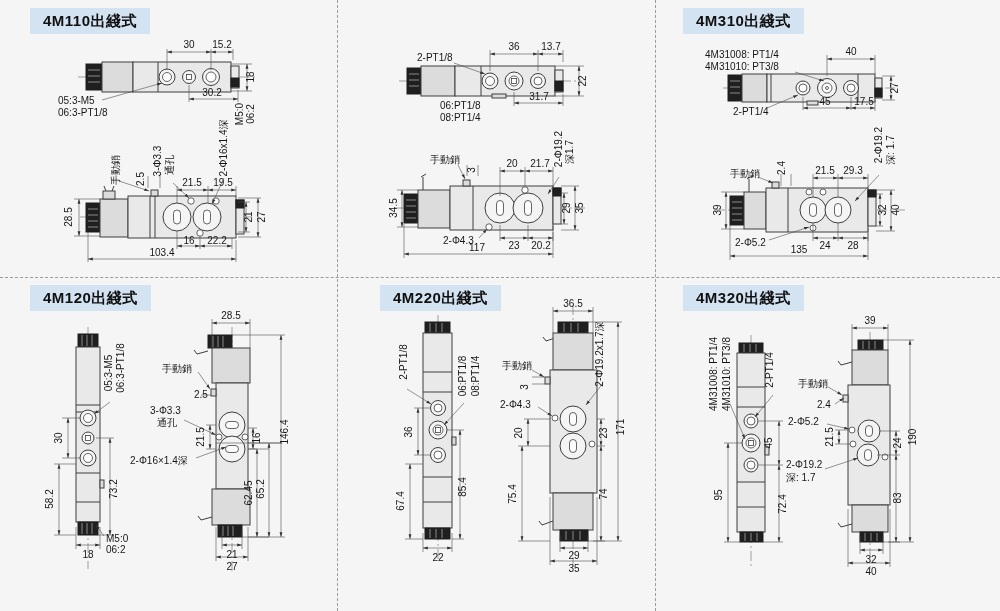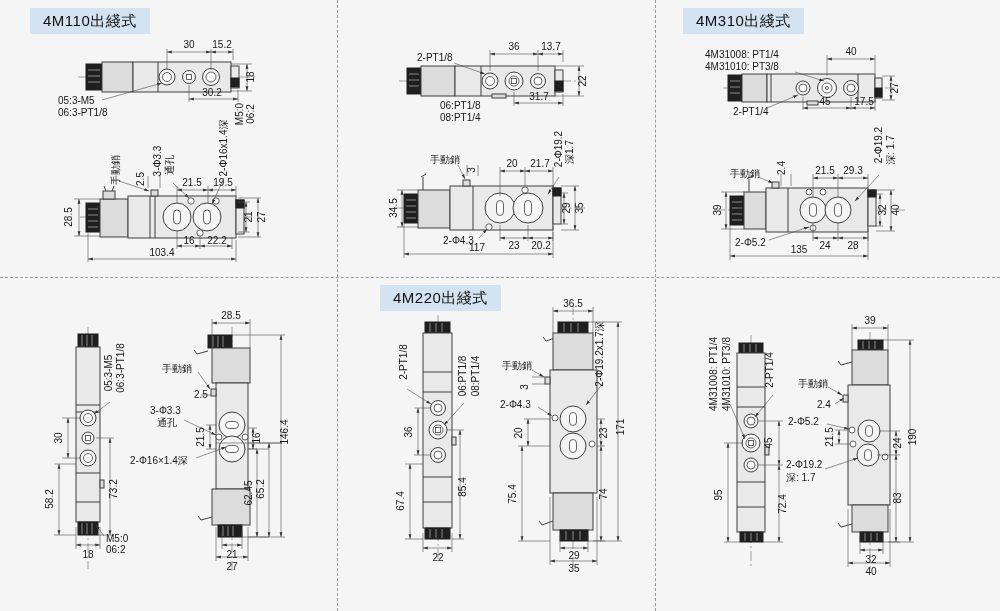--- a/index.html
+++ b/index.html
@@ -1,21 +1,21 @@
 <!DOCTYPE html>
 <html><head>
 <meta charset="utf-8">
 <style>
   html,body{margin:0;padding:0;background:#e8e8e8;}
   .page{position:relative;width:1000px;height:611px;background:#f5f5f6;overflow:hidden;
         font-family:"Liberation Sans",sans-serif;}
   .vdiv{position:absolute;top:0;bottom:0;width:0;border-left:1px dashed #9b9b9b;}
   .hdiv{position:absolute;left:0;right:0;height:0;border-top:1px dashed #9b9b9b;}
   .panel{position:absolute;}
-  .badge{position:absolute;background:#d4e3f2;color:#101010;font-weight:normal;
+  .badge{position:absolute;background:#d4e3f2;color:#101010;font-weight:bold;
          font-size:15px;line-height:26px;padding:0 13px;letter-spacing:.5px;}
   svg{position:absolute;left:0;top:0;}
   svg text{font-family:"Liberation Sans",sans-serif;font-size:10px;fill:#161616;}
   svg text.tc{text-anchor:middle;}
   .body{fill:#e9e9e9;stroke:#3f3f3f;stroke-width:1;}
   .sol{fill:#dcdcdc;stroke:#3f3f3f;stroke-width:1;}
   .blk{fill:#1f1f1f;stroke:#1f1f1f;}
   .stripe{stroke:#8a8a8a;stroke-width:1;fill:none;}
   .out{fill:none;stroke:#3f3f3f;stroke-width:1;}
   .port{fill:#f4f4f4;stroke:#3f3f3f;stroke-width:1;}
@@ -317,20 +317,23 @@
           <text x="80" y="246">2-Φ5.2</text>
           <text class="tc" x="170" y="249">24</text>
           <text class="tc" x="198" y="249">28</text>
           <text class="tc" x="144" y="253">135</text>
         </g>
       </g>
     </svg>
   </section>
 
   <section class="panel" style="left:0;top:277px;width:337px;height:334px">
+    <div class="badge" style="left:30px;top:8px">
+      <span>4M120出綫式</span>
+    </div>
     <svg width="337" height="334" viewBox="0 0 337 334">
       <defs>
           <marker id="m4" markerWidth="9" markerHeight="8" refX="8" refY="3" orient="auto-start-reverse">
             <path d="M0,.6 L8,3 L0,5.4 z" fill="#333"></path>
           </marker>
         </defs>
       <g>
         <path class="cl" d="M88,50 V292"></path>
         <rect class="blk" x="78" y="57" width="20" height="13"></rect>
         <path class="stripe" d="M82,58 v11 M87,58 v11 M92,58 v11"></path>
@@ -508,20 +511,23 @@
           <text class="tc" transform="rotate(-90 255 217)" x="255" y="217">74</text>
           <text class="tc" transform="rotate(-90 251 77)" x="251" y="77">2-Φ19.2x1.7深</text>
           <text class="tc" x="222" y="282">29</text>
           <text class="tc" x="222" y="295">35</text>
         </g>
       </g>
     </svg>
   </section>
 
   <section class="panel" style="left:655px;top:277px;width:345px;height:334px">
+    <div class="badge" style="left:28px;top:8px">
+      <span>4M320出綫式</span>
+    </div>
     <svg width="345" height="334" viewBox="0 0 345 334">
       <defs>
           <marker id="m6" markerWidth="9" markerHeight="8" refX="8" refY="3" orient="auto-start-reverse">
             <path d="M0,.6 L8,3 L0,5.4 z" fill="#333"></path>
           </marker>
         </defs>
       <g>
         <path class="cl" d="M96,58 V290"></path>
         <rect class="blk" x="84" y="66" width="24" height="10"></rect>
         <path class="stripe" d="M89,67 v8 M95,67 v8 M101,67 v8"></path>

